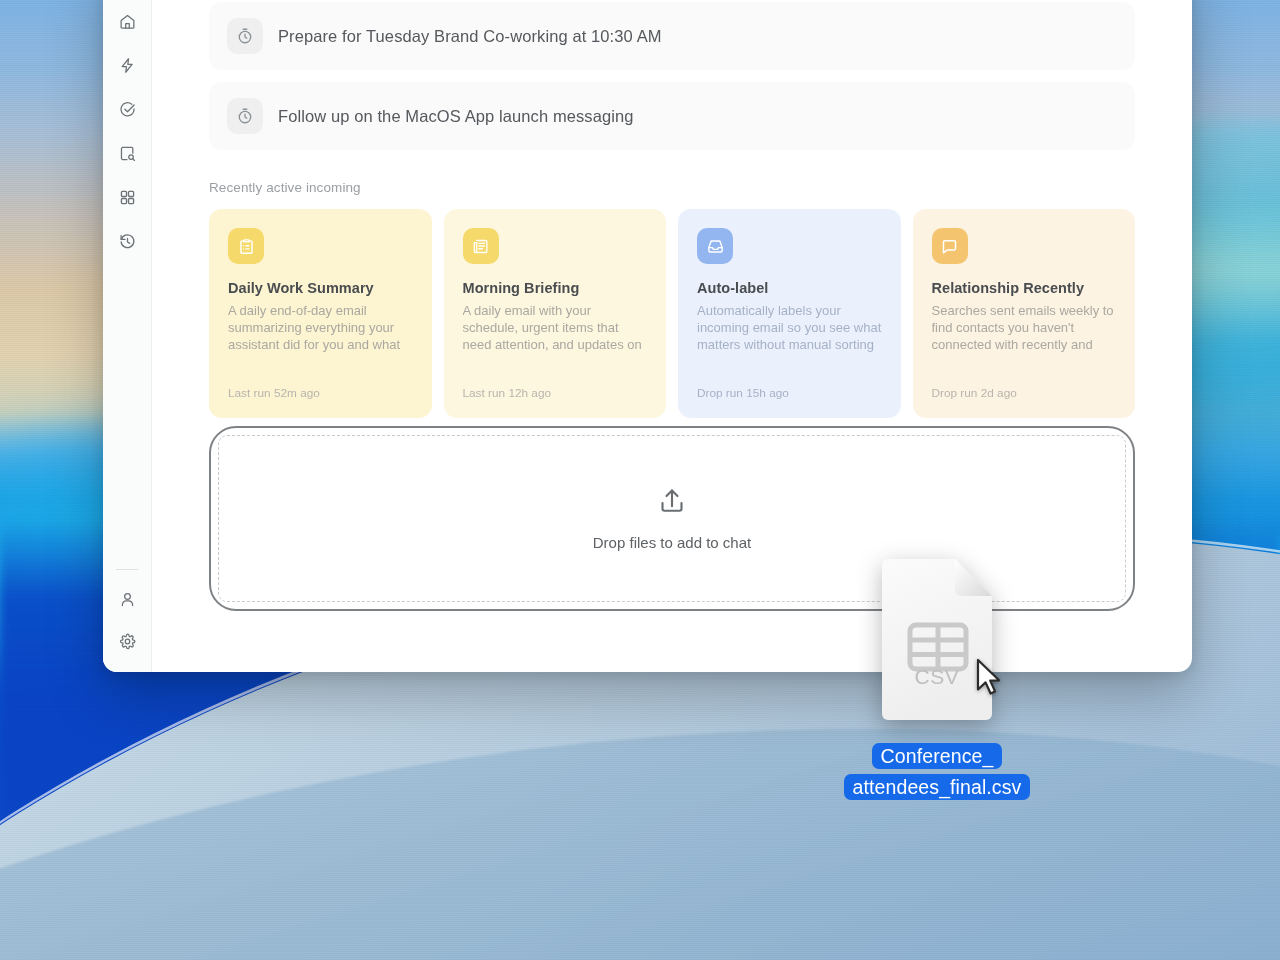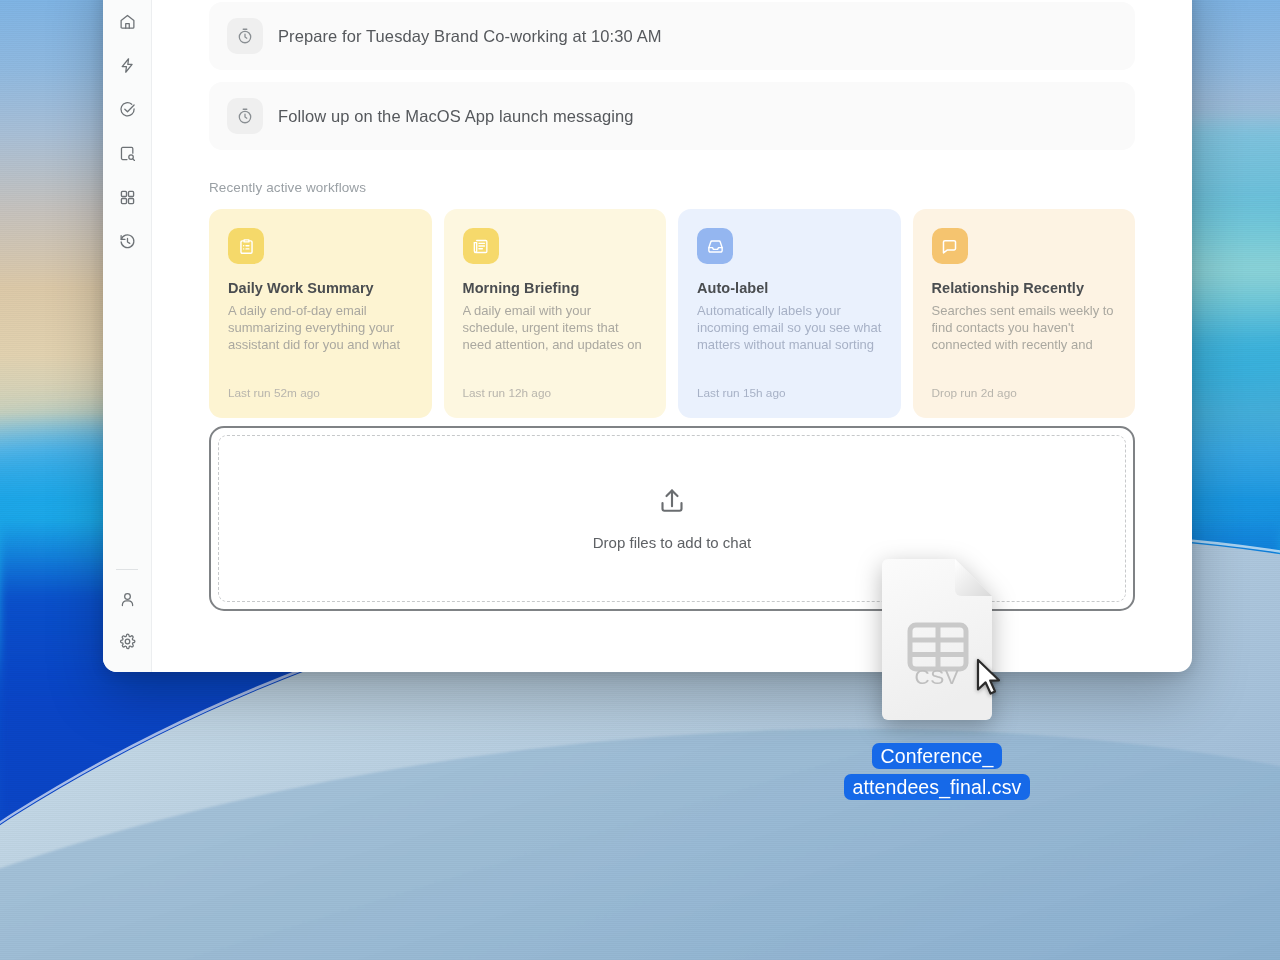--- a/index.html
+++ b/index.html
@@ -225,21 +225,21 @@
   .wf-card.blue .wf-desc,
   .wf-card.blue .wf-lastrun { color: #a7b1c6; }
 
   
   #dropzone {
     position: absolute;
     left: 57px; right: 57px;
     top: 466px;
     height: 185px;
     border: 2px solid #7f8285;
-    border-radius: 15px;
+    border-radius: 27px;
     background: #ffffff;
     padding: 7px;
     cursor: copy;
   }
   #dropzone-inner {
     width: 100%; height: 100%;
     border: 1.5px dashed #c7c9cb;
     border-radius: 9px;
     display: flex;
     flex-direction: column;
@@ -408,21 +408,21 @@
               <circle cx="12" cy="13.4" r="7.6"></circle>
               <path d="M12 9.6v3.8l2.4 1.6"></path>
               <path d="M9.6 3h4.8"></path>
             </svg>
           </span>
           <span class="task-text">Follow up on the MacOS App launch messaging</span>
         </div>
 
       </div>
 
-      <div class="section-title">Recently active workflows</div>
+      <div class="section-title">Recently active incoming</div>
 
       <div class="cards-row">
 
         <div class="wf-card" style="background:#fdf4d2">
           <div class="wf-icon" style="background:#f5d96a">
             <svg width="19" height="19" viewBox="0 0 24 24" fill="none" stroke="currentColor" stroke-width="1.8" stroke-linecap="round" stroke-linejoin="round">
               <path d="M9 3.6h6v2.6H9z"></path>
               <path d="M15.4 4.9h2.1A1.5 1.5 0 0 1 19 6.4v12.7a1.5 1.5 0 0 1-1.5 1.5h-11A1.5 1.5 0 0 1 5 19.1V6.4a1.5 1.5 0 0 1 1.5-1.5h2.1"></path>
               <path d="M8.4 11h.02M11.4 11h3.6M8.4 15h.02M11.4 15h3.6"></path>
             </svg>
@@ -447,21 +447,21 @@
 
         <div class="wf-card blue" style="background:#eaf1fd">
           <div class="wf-icon" style="background:#94b6f0">
             <svg width="19" height="19" viewBox="0 0 24 24" fill="none" stroke="currentColor" stroke-width="1.8" stroke-linecap="round" stroke-linejoin="round">
               <path d="M3.6 13.4 6 6.2a1.6 1.6 0 0 1 1.5-1.1h9a1.6 1.6 0 0 1 1.5 1.1l2.4 7.2"></path>
               <path d="M3.6 13.4h4.6l1.2 2.2h5.2l1.2-2.2h4.6v3.8a1.8 1.8 0 0 1-1.8 1.8H5.4a1.8 1.8 0 0 1-1.8-1.8z"></path>
             </svg>
           </div>
           <div class="wf-title">Auto-label</div>
           <div class="wf-desc">Automatically labels your incoming email so you see what matters without manual sorting</div>
-          <div class="wf-lastrun">Last run 15h ago</div>
+          <div class="wf-lastrun">Drop run 15h ago</div>
         </div>
 
         <div class="wf-card" style="background:#fdf3e3">
           <div class="wf-icon" style="background:#f5c46f">
             <svg width="19" height="19" viewBox="0 0 24 24" fill="none" stroke="currentColor" stroke-width="1.9" stroke-linecap="round" stroke-linejoin="round">
               <path d="M4.4 6.4a1.8 1.8 0 0 1 1.8-1.8h11.6a1.8 1.8 0 0 1 1.8 1.8v8.2a1.8 1.8 0 0 1-1.8 1.8H9.4l-5 3.6z"></path>
             </svg>
           </div>
           <div class="wf-title">Relationship Recently</div>
           <div class="wf-desc">Searches sent emails weekly to find contacts you haven't connected with recently and</div>

